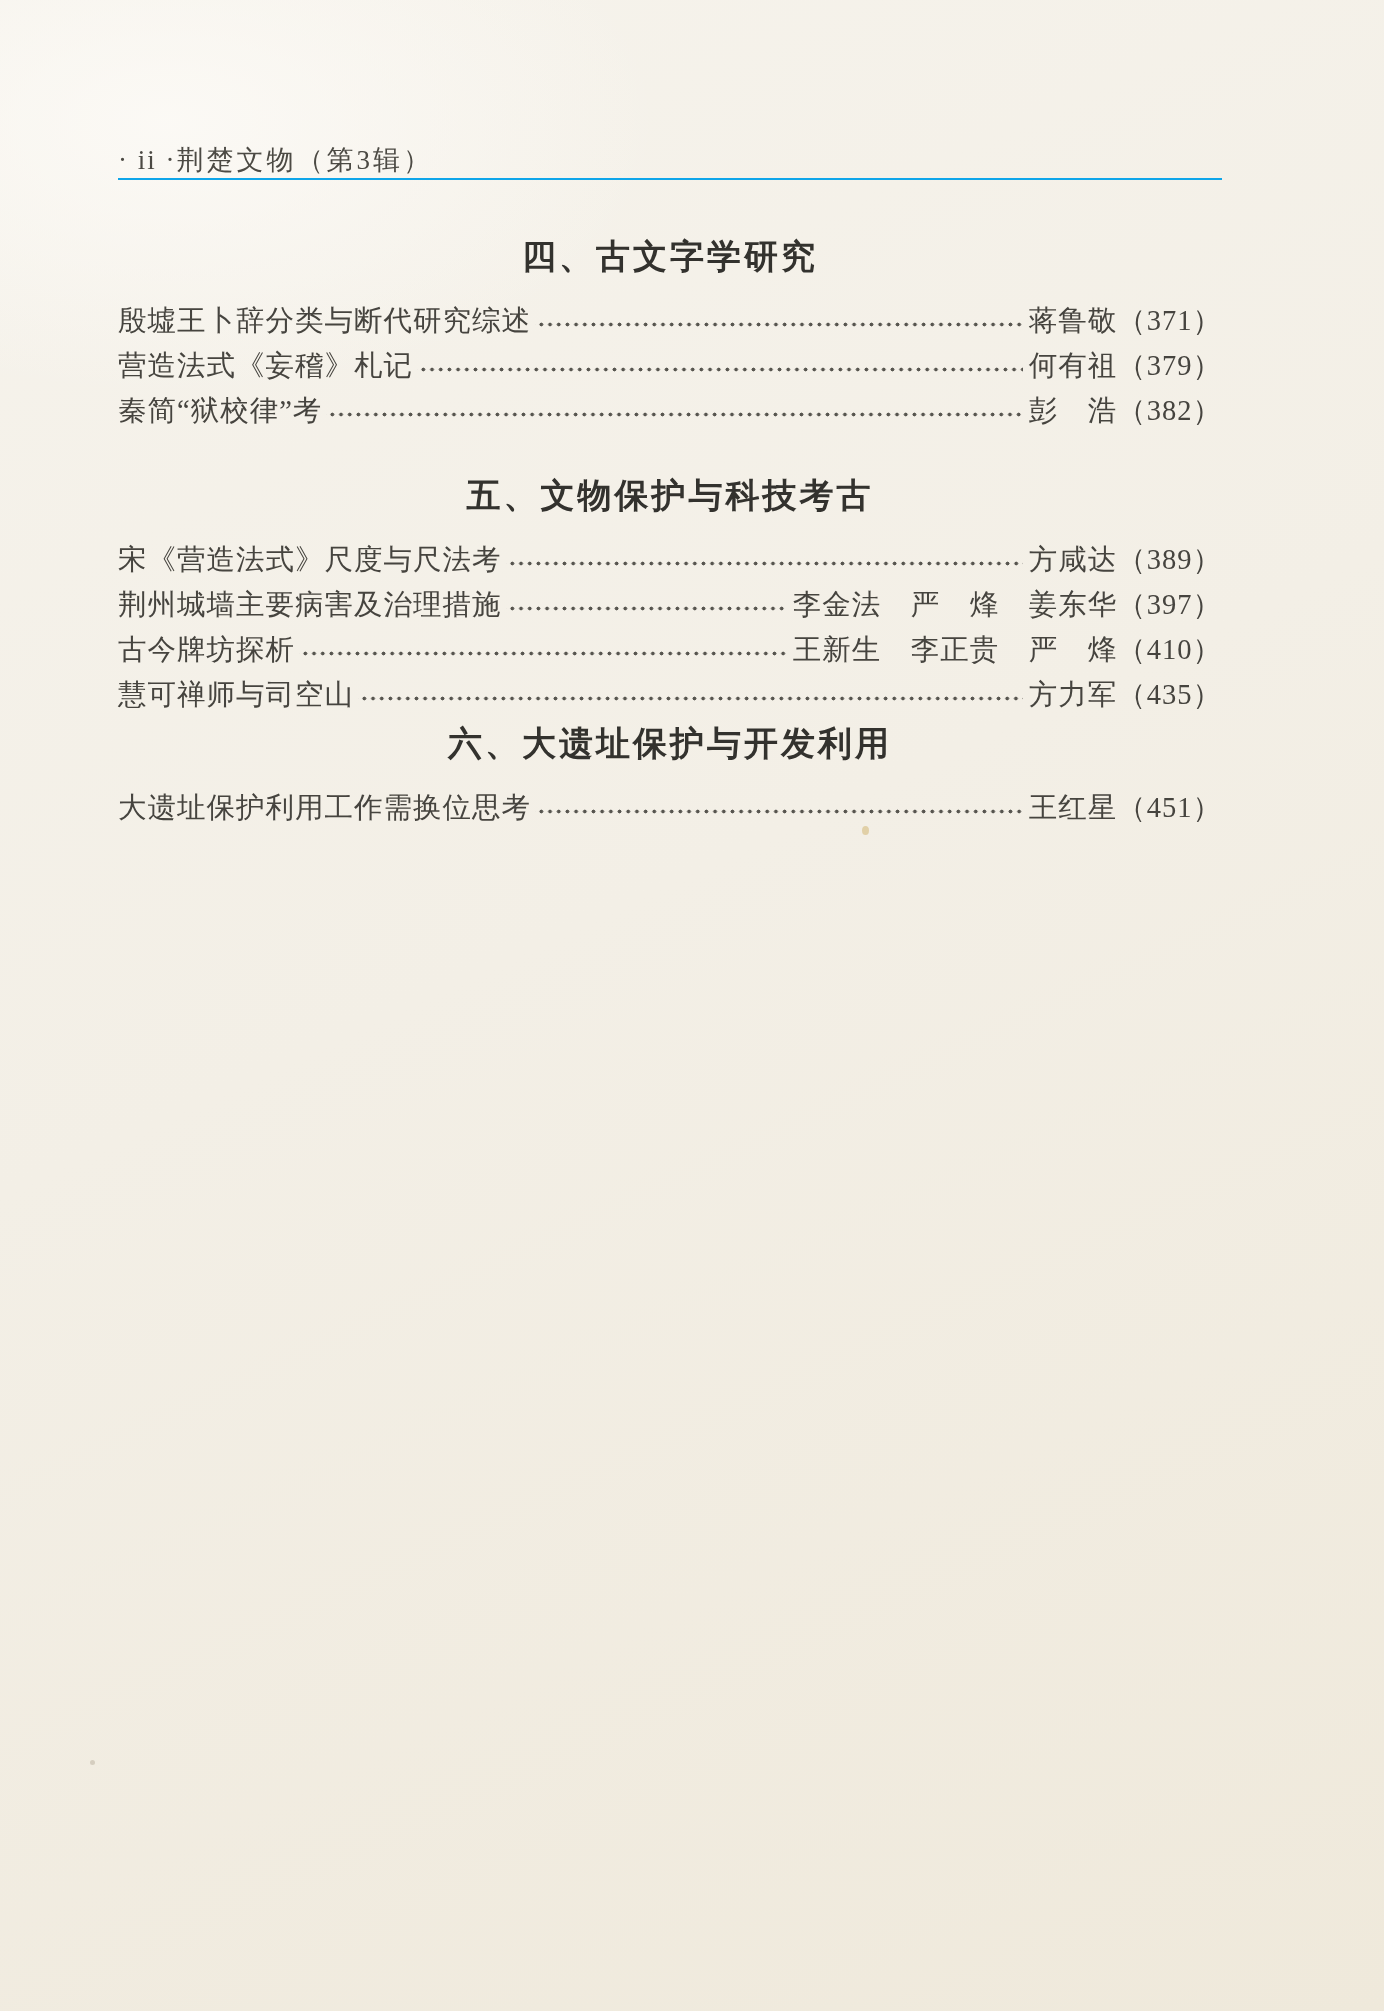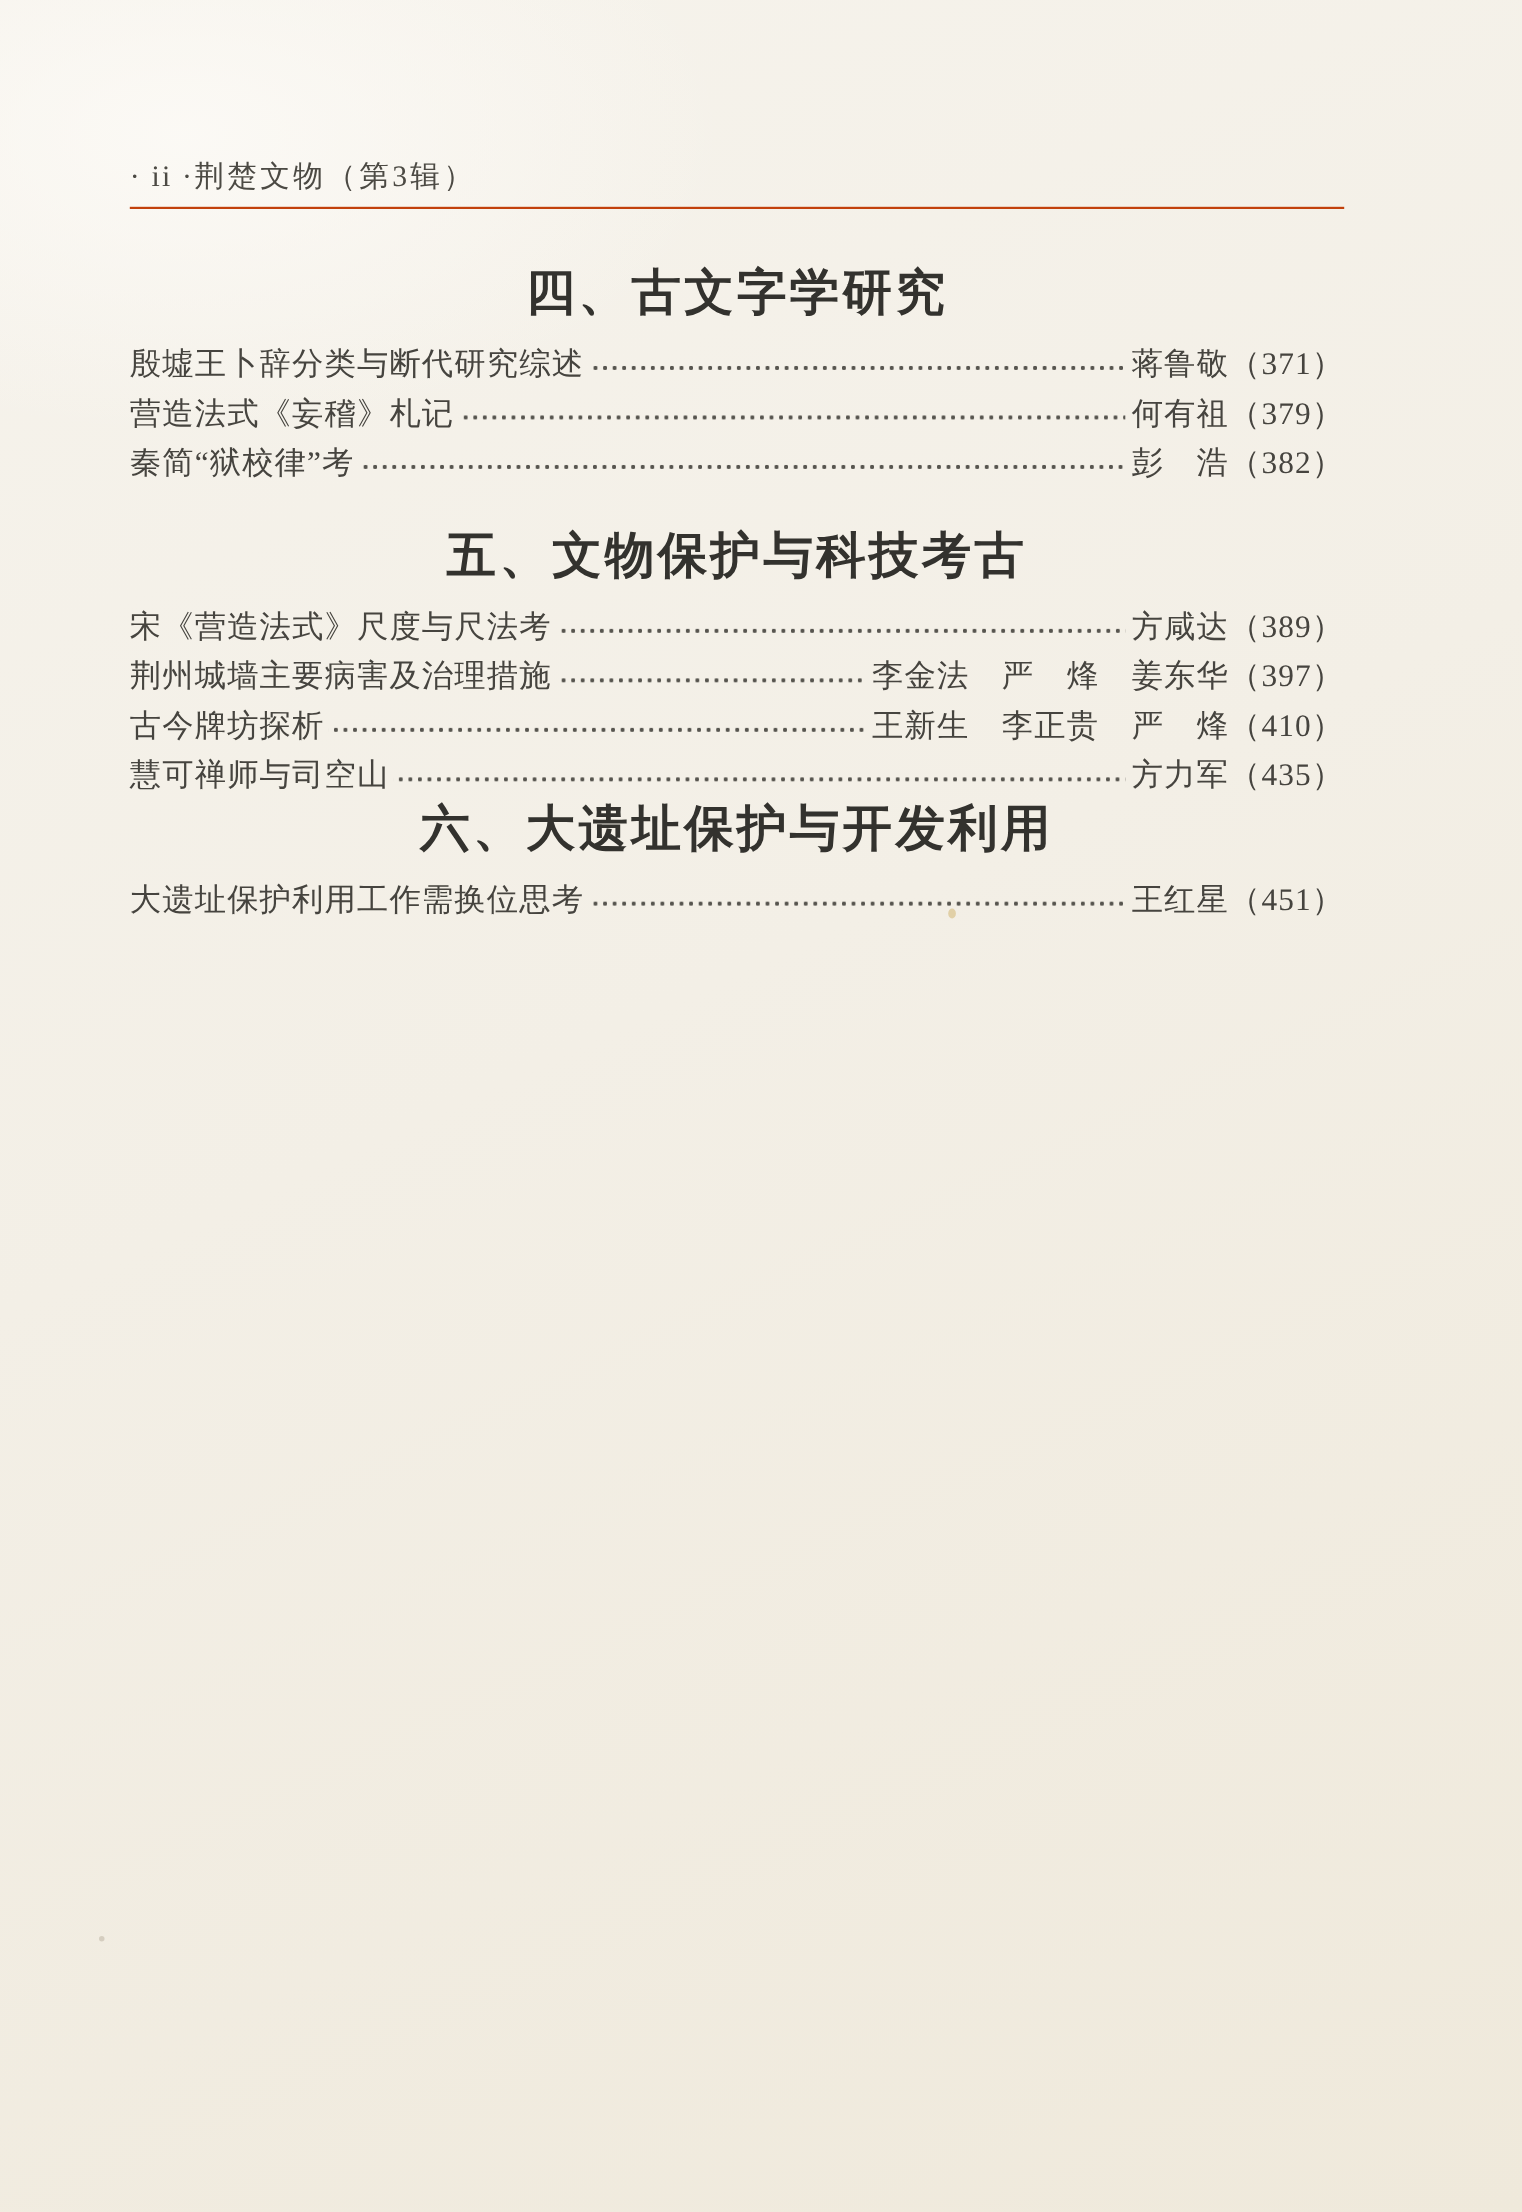--- a/index.html
+++ b/index.html
@@ -24,37 +24,36 @@
     box-sizing: content-box;
   }
 
   
   .running-header {
     display: flex;
     align-items: flex-start;
     font-size: 27px;
     line-height: 36px;
     color: #4c4a44;
-    padding-bottom: 10px;
-    border-bottom: 2px solid #c2410c;
+    border-bottom: 2px solid #0ea5e9;
   }
   .page-marker {
     letter-spacing: 2px;
     white-space: pre;
   }
   .book-title {
     letter-spacing: 3px;
   }
 
   
   .section-title {
     text-align: center;
     font-family: "Liberation Sans", "DejaVu Sans", sans-serif;
     font-weight: bold;
-    font-size: 45px;
+    font-size: 34px;
     line-height: 44px;
     color: #33322e;
     letter-spacing: 3px;
   }
   .section-title.first   { margin-top: 54px; }
   .section-title.middle  { margin-top: 36px; }
   .section-title.last    { }
 
   
   .entry-list { margin-top: 24px; }

